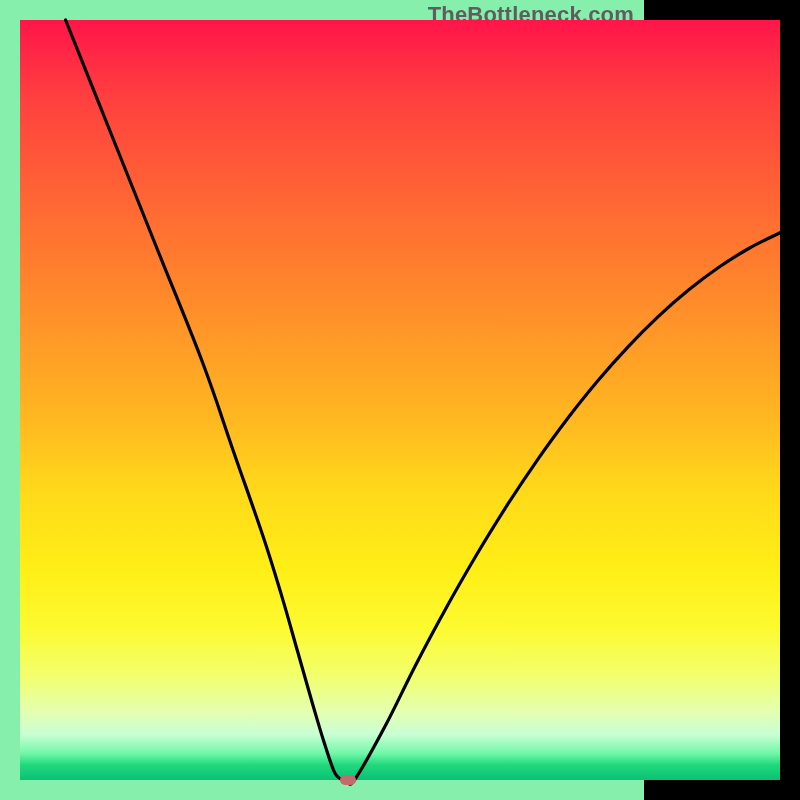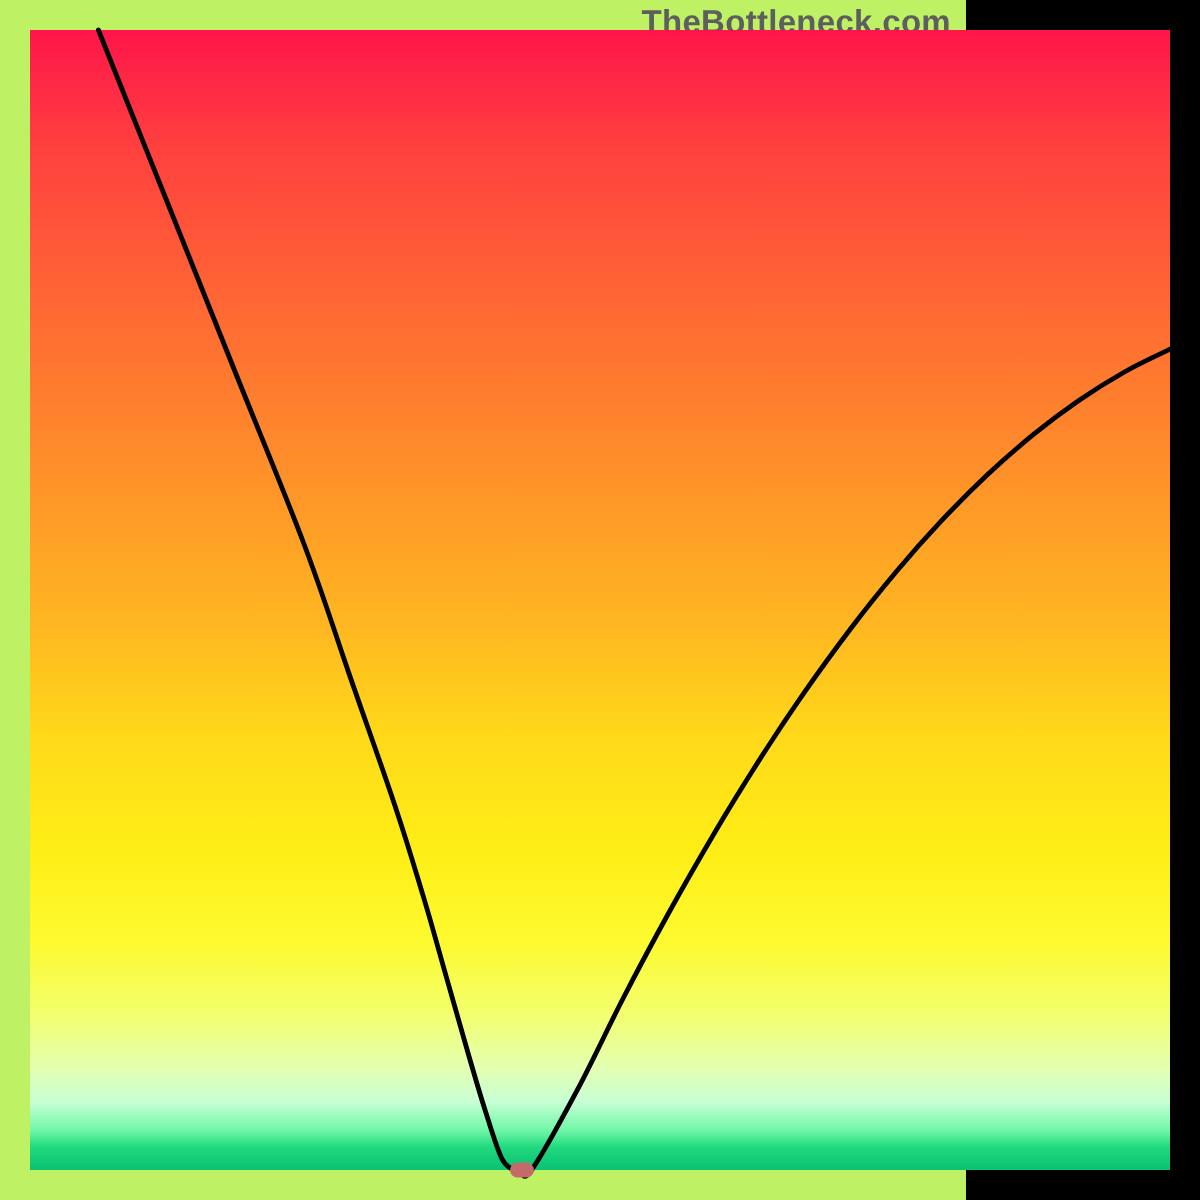--- a/index.html
+++ b/index.html
@@ -1,16 +1,16 @@
 <!DOCTYPE html>
 <html><head>
 <meta charset="utf-8">
 <style>
   html,body{margin:0;padding:0;width:800px;height:800px;overflow:hidden;background:#000;font-family:Arial,Helvetica,sans-serif}
-  .frame{position:relative;width:644px;height:800px;background:#bef264}
+  .frame{position:relative;width:644px;height:800px;background:#86efac}
   .watermark{position:absolute;top:2px;right:10px;color:#5e5e5e;font-weight:600;font-size:22px;letter-spacing:.2px}
   .plot{position:absolute;left:20px;top:20px;width:760px;height:760px;
         background:linear-gradient(to bottom,
           #ff154a 0%,
           #ff3f3f 10%,
           #ff6a33 25%,
           #ff8e2a 38%,
           #ffb621 52%,
           #ffd91a 62%,
           #ffee16 72%,

